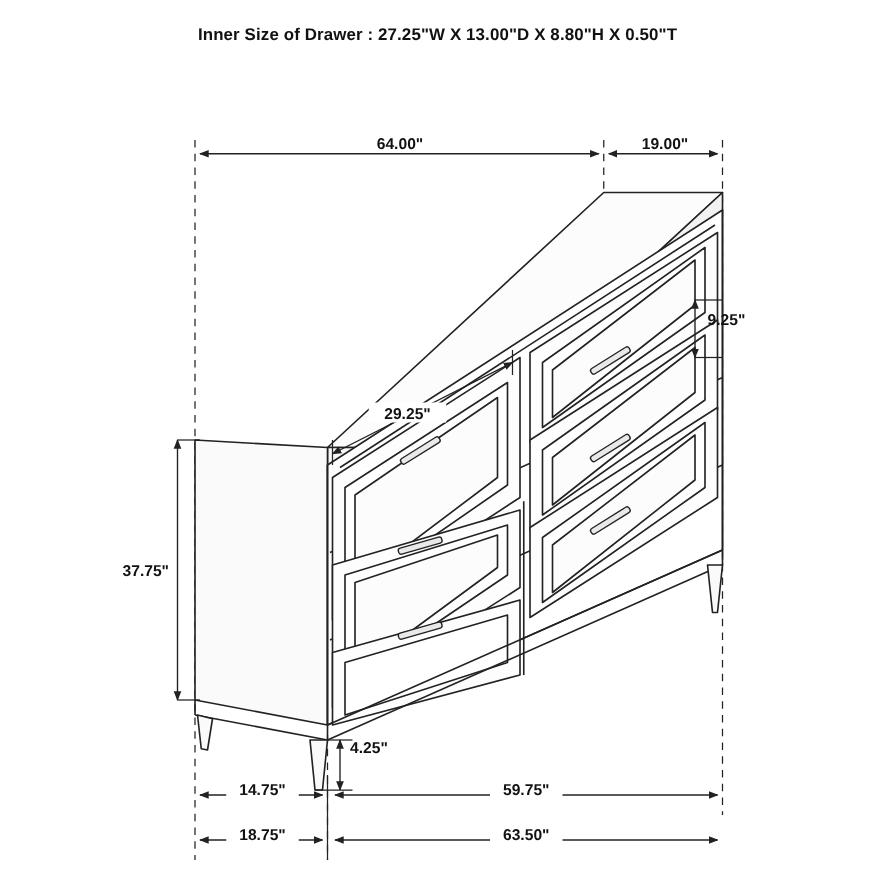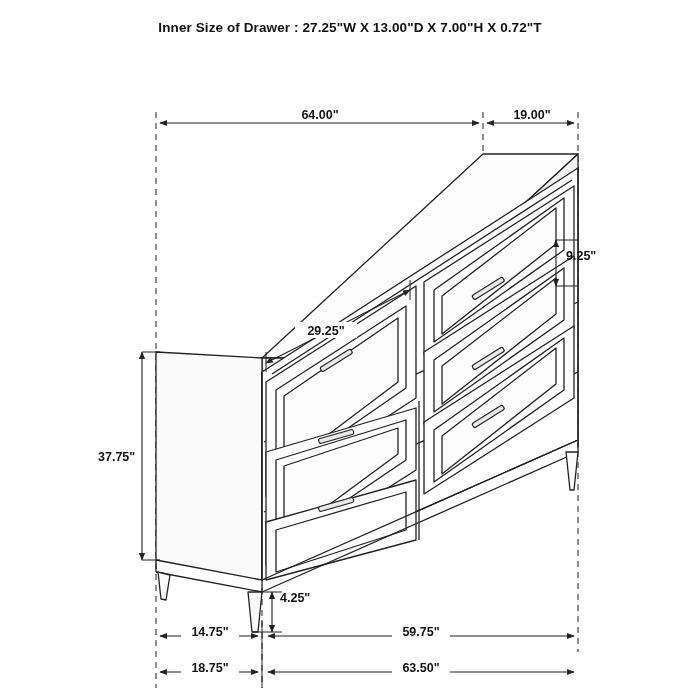--- a/index.html
+++ b/index.html
@@ -43,21 +43,21 @@
     font-size: 12.5px;
     font-weight: bold;
     fill: #111111;
   }
 </style>
 </head>
 <body>
 
 <div id="stage">
 
-  <div id="title">Inner Size of Drawer : 27.25"W X 13.00"D X 7.00"H X 0.72"T</div>
+  <div id="title">Inner Size of Drawer : 27.25"W X 13.00"D X 8.80"H X 0.50"T</div>
 
   <svg id="dwg" viewBox="0 0 700 700">
     <defs>
       <marker id="arrHead" viewBox="0 0 10 10" refX="9" refY="5" markerWidth="7" markerHeight="7" orient="auto-start-reverse">
         <path d="M 0 1 L 10 5 L 0 9 z" fill="#222222"></path>
       </marker>
     </defs>
 
     <g stroke="#222222" stroke-width="1" stroke-dasharray="6 5" fill="none">
       <line x1="156" y1="112" x2="156" y2="688"></line>

